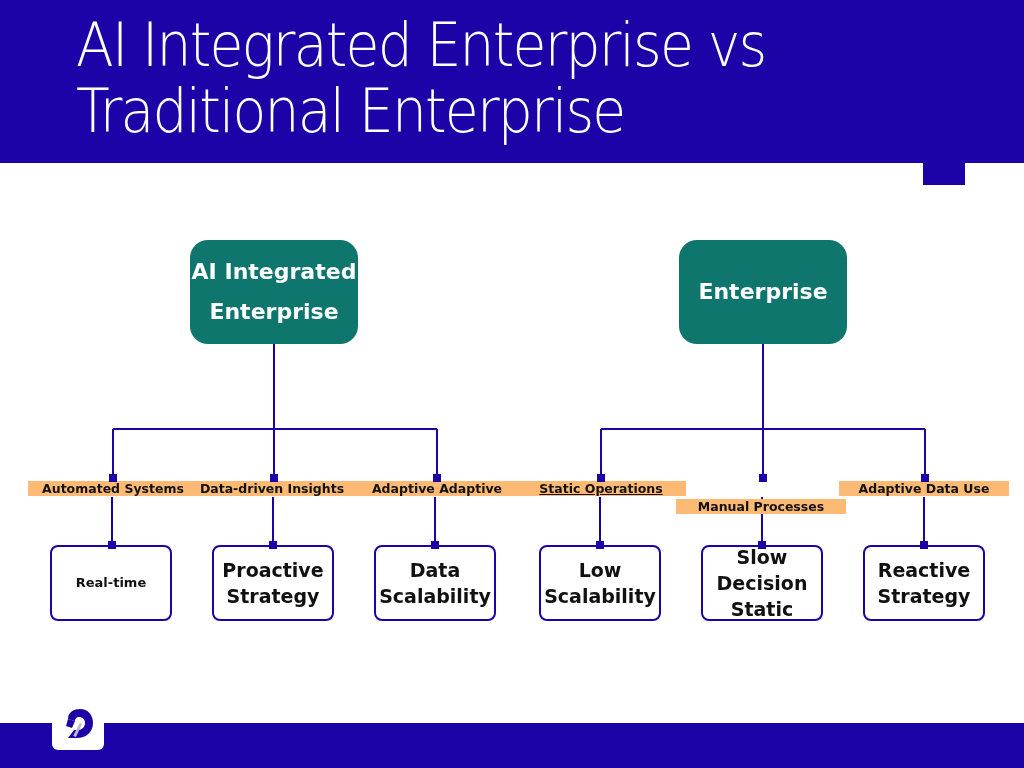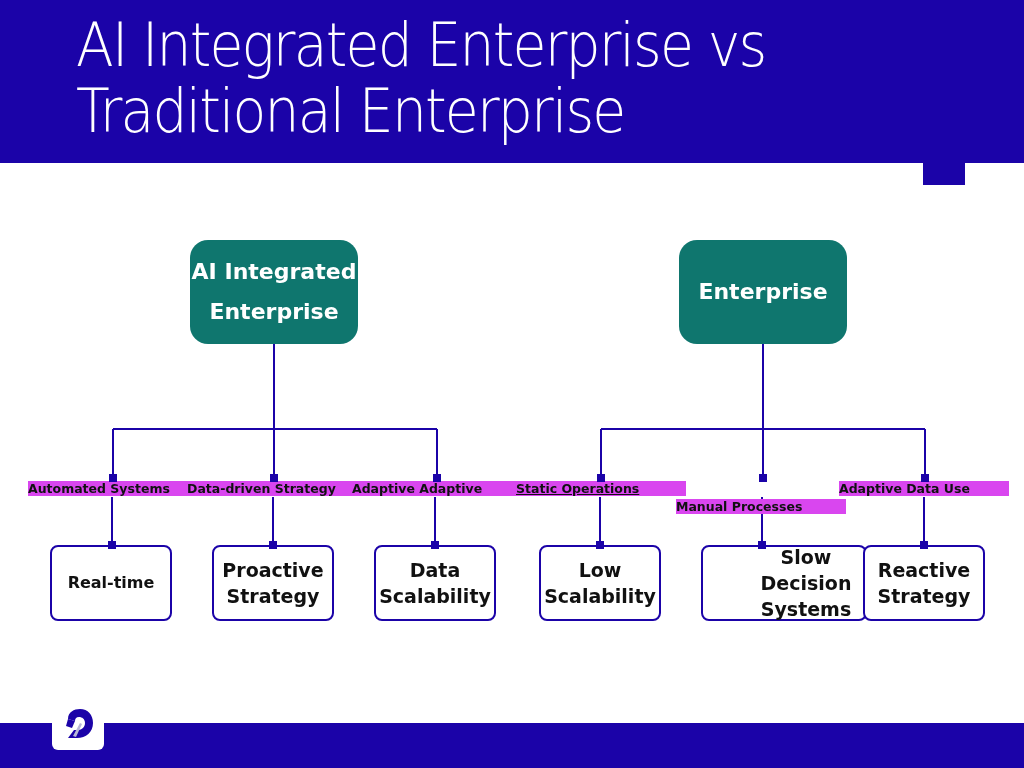--- a/index.html
+++ b/index.html
@@ -5,23 +5,23 @@
   html, body { margin:0; padding:0; }
   body { width:1024px; height:768px; position:relative; overflow:hidden; background:#ffffff; font-family:"Liberation Sans", sans-serif; }
   .header { position:absolute; left:0; top:0; width:1024px; height:163px; background:#1b03a8; }
   .header-tab { position:absolute; left:923px; top:163px; width:42px; height:22px; background:#1b03a8; }
   .title { position:absolute; left:76px; top:12px; color:#fff; font-family:"DejaVu Sans", sans-serif; font-weight:200; font-size:60px; line-height:66px; letter-spacing:-2px; transform:scaleX(0.92); transform-origin:left top; white-space:nowrap; }
   .title span { display:block; }
   .footer { position:absolute; left:0; top:723px; width:1024px; height:45px; background:#1b03a8; }
   .logo { position:absolute; left:52px; top:698px; width:52px; height:52px; background:#fff; border-radius:6px; display:flex; align-items:center; justify-content:center; }
   svg.lines { position:absolute; left:0; top:0; width:1024px; height:768px; }
   .root { position:absolute; top:240px; width:168px; height:104px; background:#0f766e; border-radius:18px; color:#fff; font-family:"DejaVu Sans", sans-serif; font-weight:bold; font-size:22px; line-height:40px; display:flex; align-items:center; justify-content:center; text-align:center; }
-  .branch { position:absolute; top:481px; width:170px; font-family:"DejaVu Sans", sans-serif; font-weight:bold; font-size:12.5px; color:#111; white-space:nowrap; background:#d946ef; }
+  .branch { position:absolute; top:481px; width:170px; text-align:center; font-family:"DejaVu Sans", sans-serif; font-weight:bold; font-size:12.5px; color:#111; white-space:nowrap; background:#fdba74; }
   .leaf { position:absolute; top:545px; width:118px; height:72px; border:2px solid #1b03a8; border-radius:8px; background:#fff; display:flex; align-items:center; justify-content:center; text-align:center; font-family:"DejaVu Sans", sans-serif; font-weight:bold; font-size:19px; line-height:26px; color:#111; }
-  .leaf.small { font-size:16px; line-height:24px; }
+  .leaf.small { font-size:13px; line-height:24px; }
   .node { position:absolute; width:8px; height:8px; background:#1b03a8; }
 </style>
 </head>
 <body>
 
 <div class="header"></div>
 <div class="header-tab"></div>
 <h1 class="title" style="margin:0;">
   <span>AI Integrated Enterprise vs</span>
   <span>Traditional Enterprise</span>
@@ -51,21 +51,21 @@
 </svg>
 
 <div class="root" style="left:190px;">
   <div>
     <div>AI Integrated</div>
     <div>Enterprise</div>
   </div>
 </div>
 
 <div class="branch" style="left:28px;">Automated Systems</div>
-<div class="branch" style="left:187px;">Data-driven Strategy</div>
+<div class="branch" style="left:187px;">Data-driven Insights</div>
 <div class="branch" style="left:352px;">Adaptive Adaptive</div>
 
 <div class="leaf small" style="left:50px;">
   <div>
       <div>Real-time</div>
     </div>
 </div>
 <div class="leaf" style="left:212px;">
   <div>
       <div>Proactive</div>
@@ -88,24 +88,24 @@
 <div class="branch" style="left:516px;text-decoration:underline;">Static Operations</div>
 <div class="branch" style="left:676px;margin-top:18px;">Manual Processes</div>
 <div class="branch" style="left:839px;">Adaptive Data Use</div>
 
 <div class="leaf" style="left:539px;">
   <div>
       <div>Low</div>
       <div>Scalability</div>
     </div>
 </div>
-<div class="leaf" style="left:701px;padding-left:44px;">
+<div class="leaf" style="left:701px;">
   <div>
       <div>Slow Decision</div>
-      <div>Systems</div>
+      <div>Static</div>
     </div>
 </div>
 <div class="leaf" style="left:863px;text-align:center;">
   <div>
       <div>Reactive</div>
       <div>Strategy</div>
     </div>
 </div>
 
 <div class="node" style="left:109px;top:474px;"></div>

